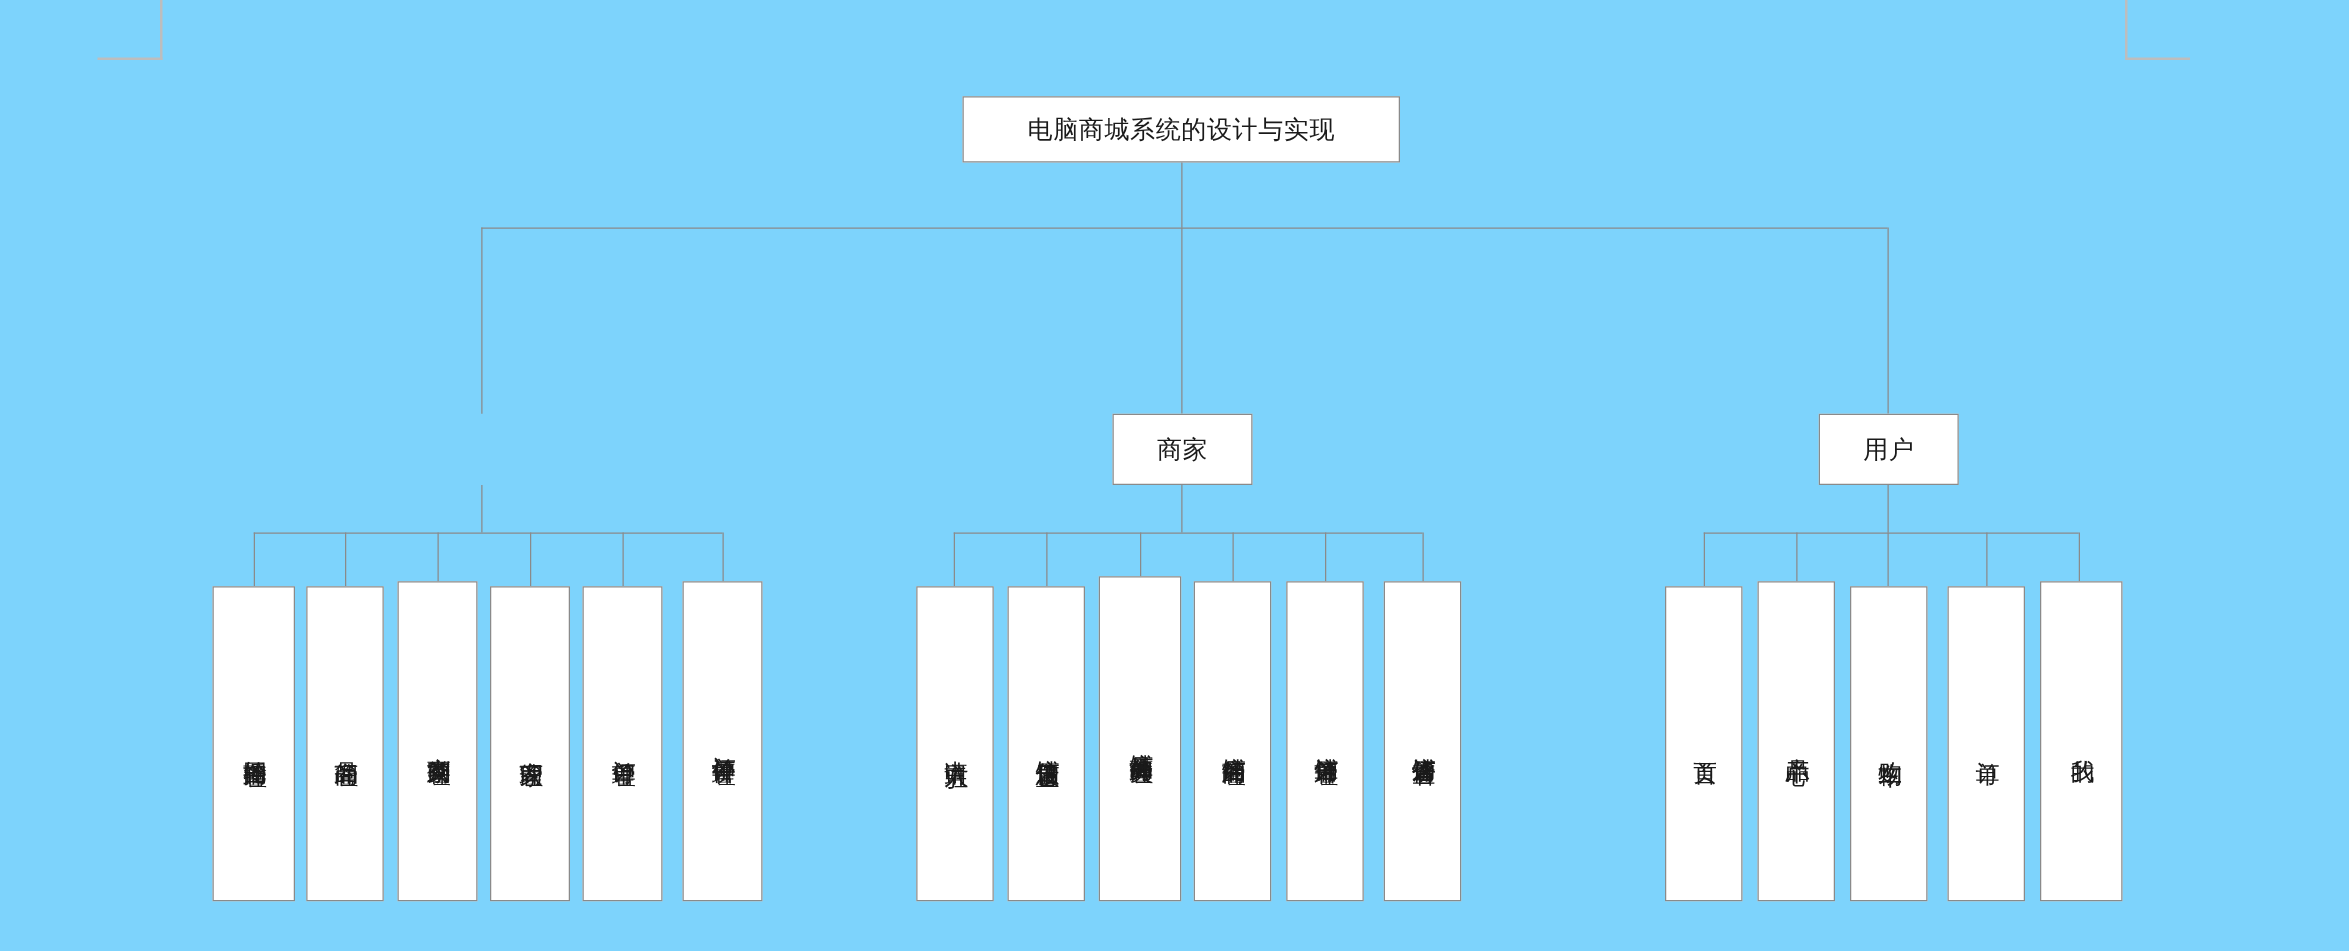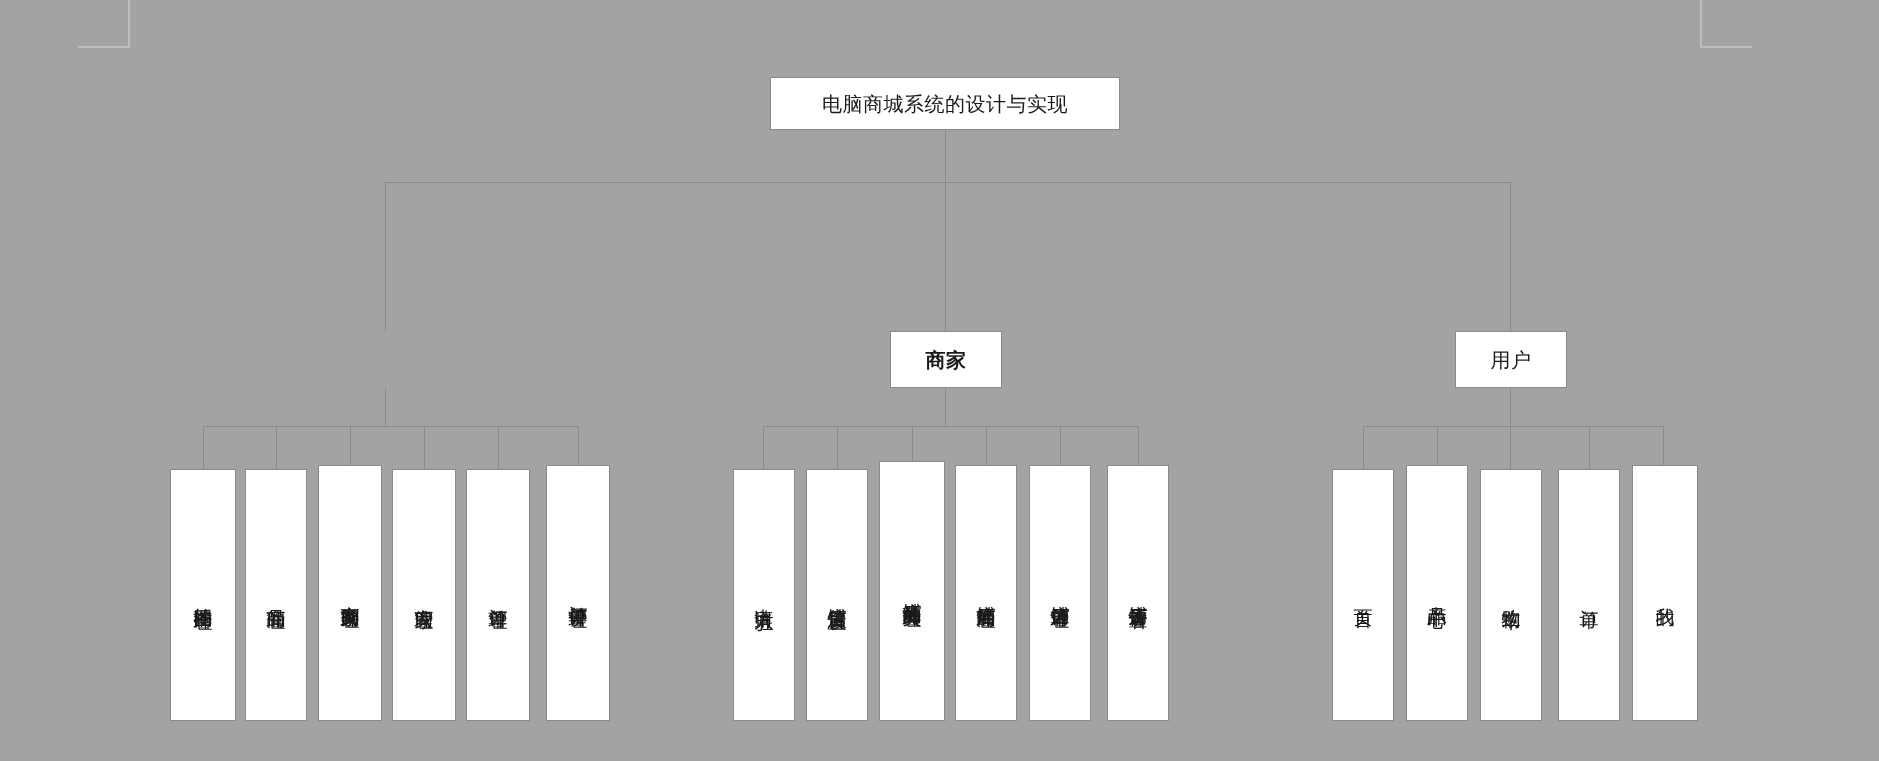--- a/index.html
+++ b/index.html
@@ -10,21 +10,21 @@
   }
   body {
     font-family: "Liberation Serif", "DejaVu Serif", serif;
     color: #1a1a1a;
   }
 
   #canvas {
     position: relative;
     width: 1879px;
     height: 761px;
-    background: #a3a3a3;
+    background: #7dd3fc;
     overflow: hidden;
   }
 
   
   .corner-mark {
     position: absolute;
     width: 52px;
     height: 48px;
     pointer-events: none;
   }
@@ -132,21 +132,21 @@
   <div class="node node-leaf" style="left:392px; top:469px; width:64px; height:252px;">
     <span class="vtext">商家管理</span>
   </div>
   <div class="node node-leaf" style="left:466px; top:469px; width:64px; height:252px;">
     <span class="vtext">订单管理</span>
   </div>
   <div class="node node-leaf" style="left:546px; top:465px; width:64px; height:256px;">
     <span class="vtext">订单评价管理</span>
   </div>
 
-  <div class="node node-group" style="left:890px; top:331px; width:112px; height:57px;font-weight:bold;">
+  <div class="node node-group" style="left:890px; top:331px; width:112px; height:57px;">
     <span>商家</span>
   </div>
   <div class="line line-v" style="left:945px; top:388px; width:1px; height:38px;"></div>
   <div class="line line-h" style="left:763px; top:426px; width:375px; height:1px;"></div>
   <div class="line line-v" style="left:763px; top:426px; width:1px; height:43px;"></div>
   <div class="line line-v" style="left:837px; top:426px; width:1px; height:43px;"></div>
   <div class="line line-v" style="left:912px; top:426px; width:1px; height:43px;"></div>
   <div class="line line-v" style="left:986px; top:426px; width:1px; height:43px;"></div>
   <div class="line line-v" style="left:1060px; top:426px; width:1px; height:43px;"></div>
   <div class="line line-v" style="left:1138px; top:426px; width:1px; height:43px;"></div>

